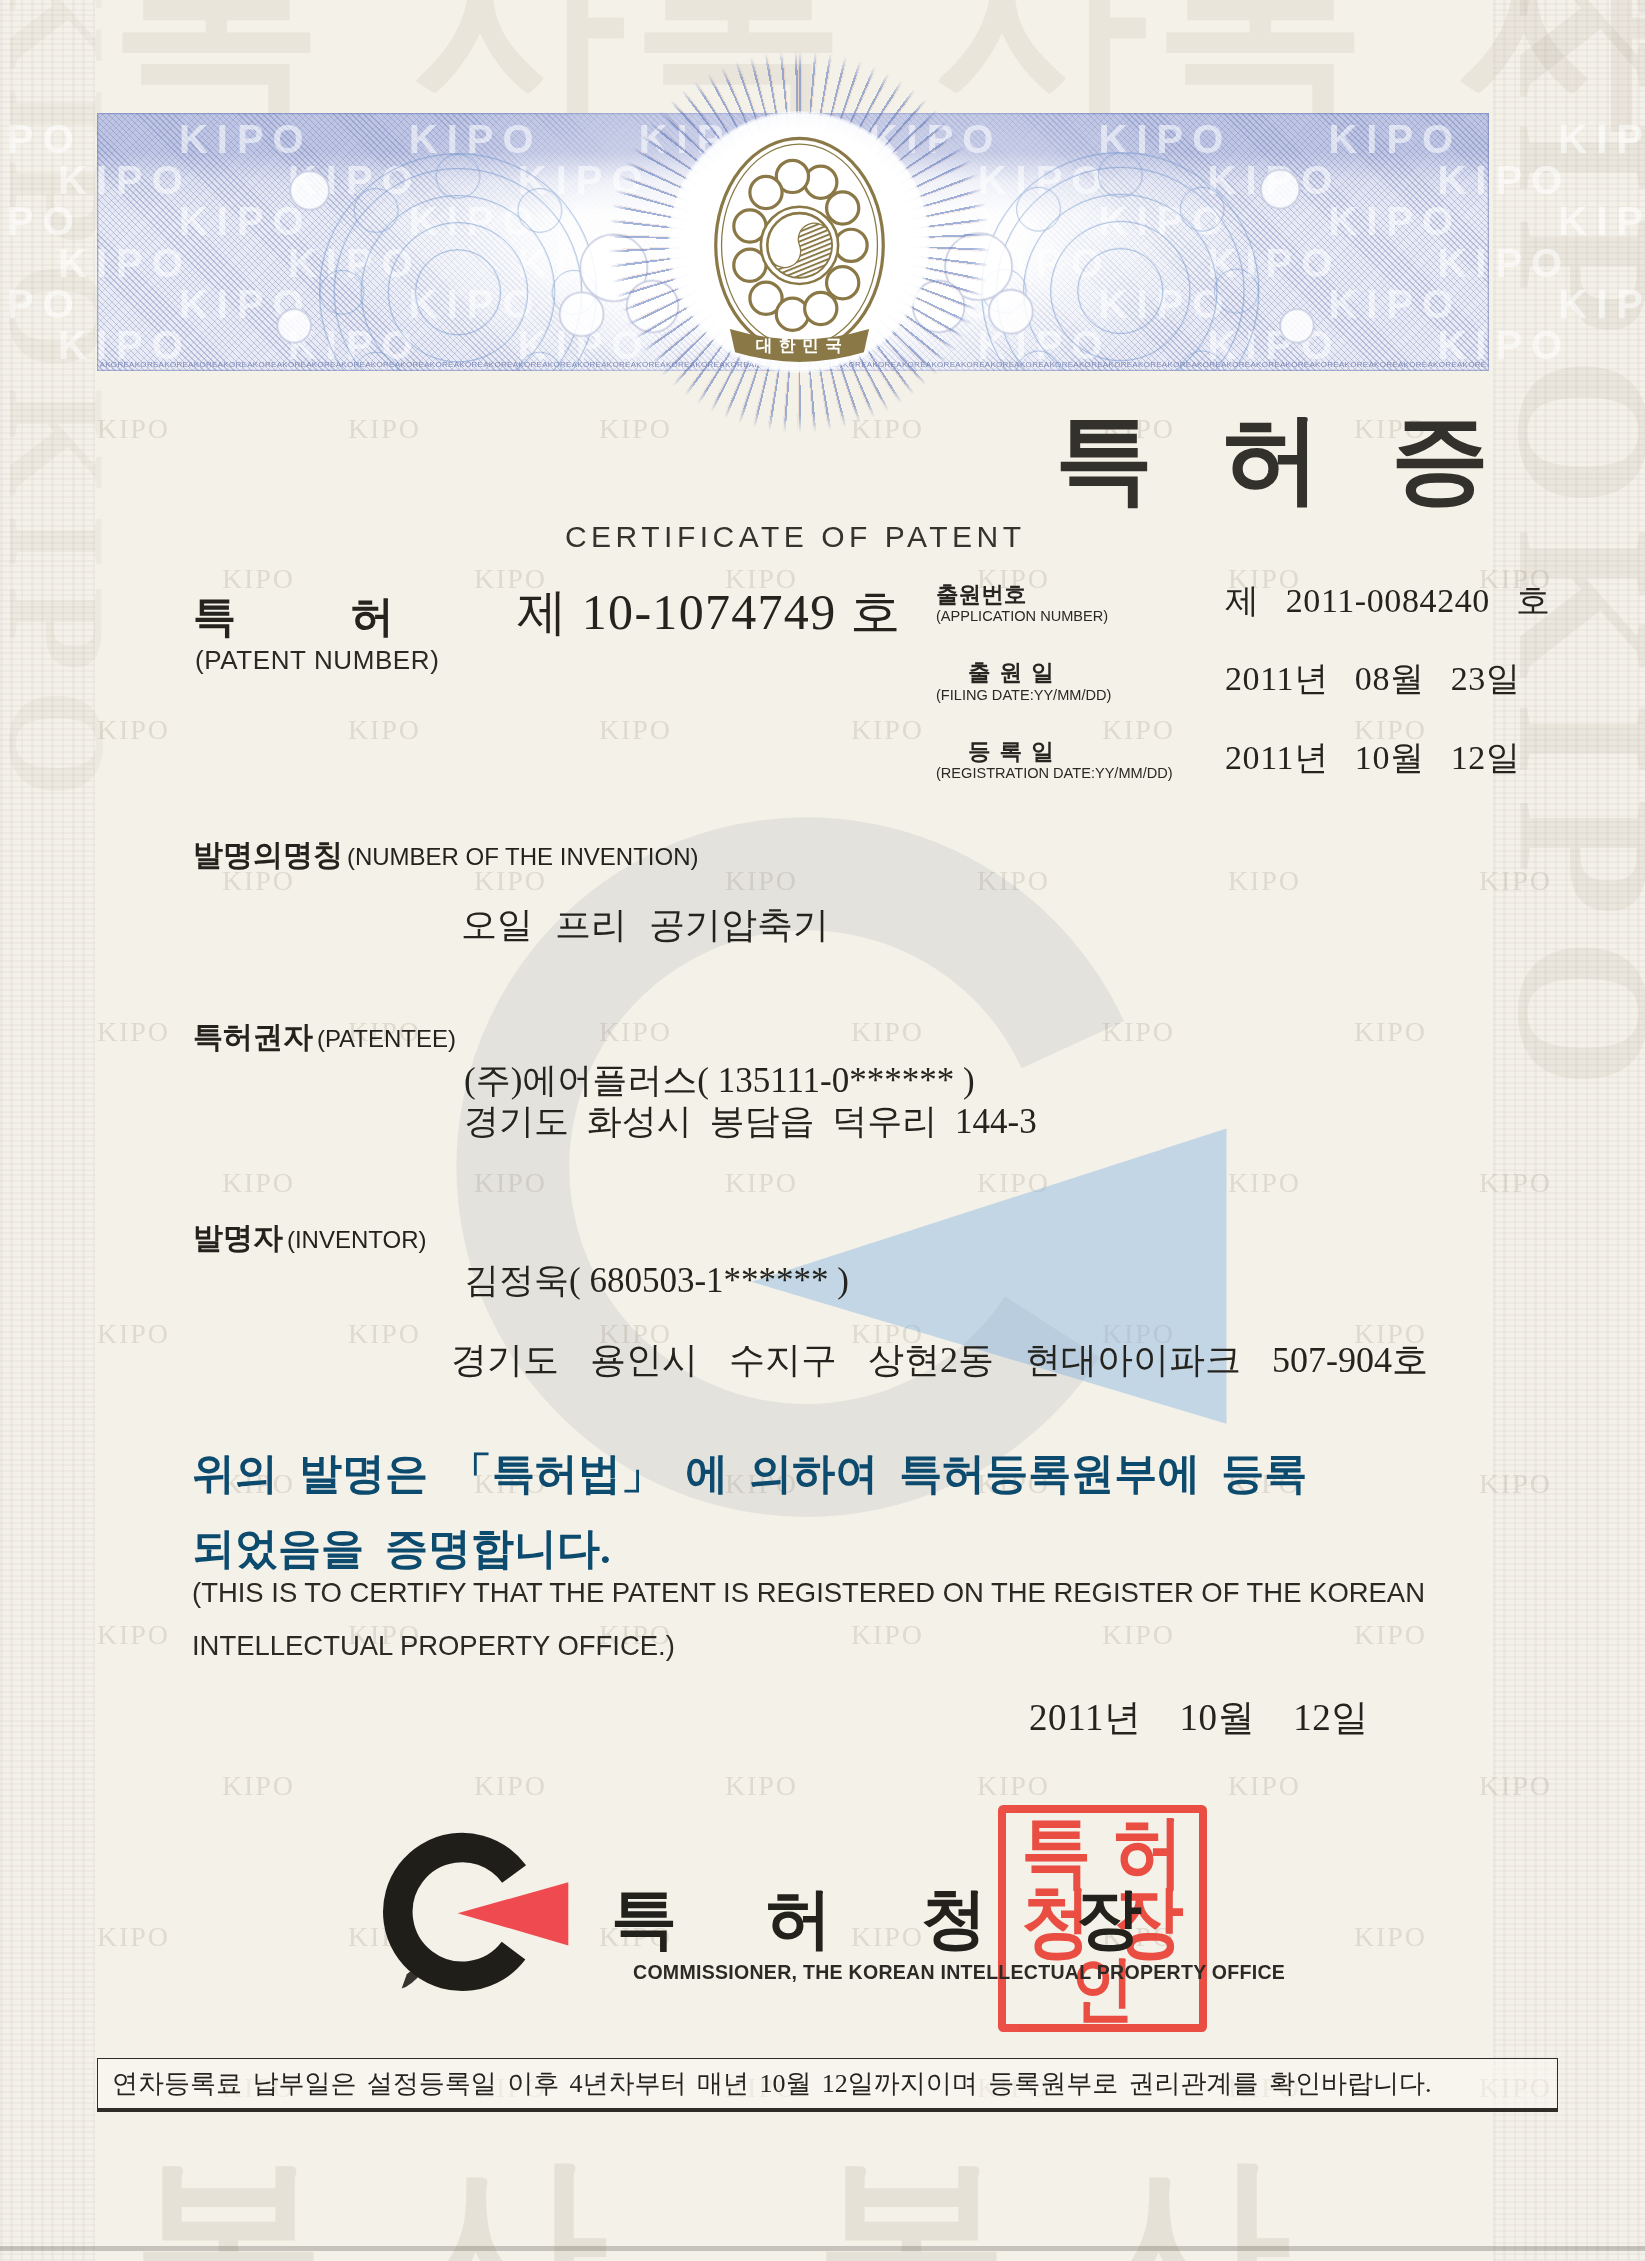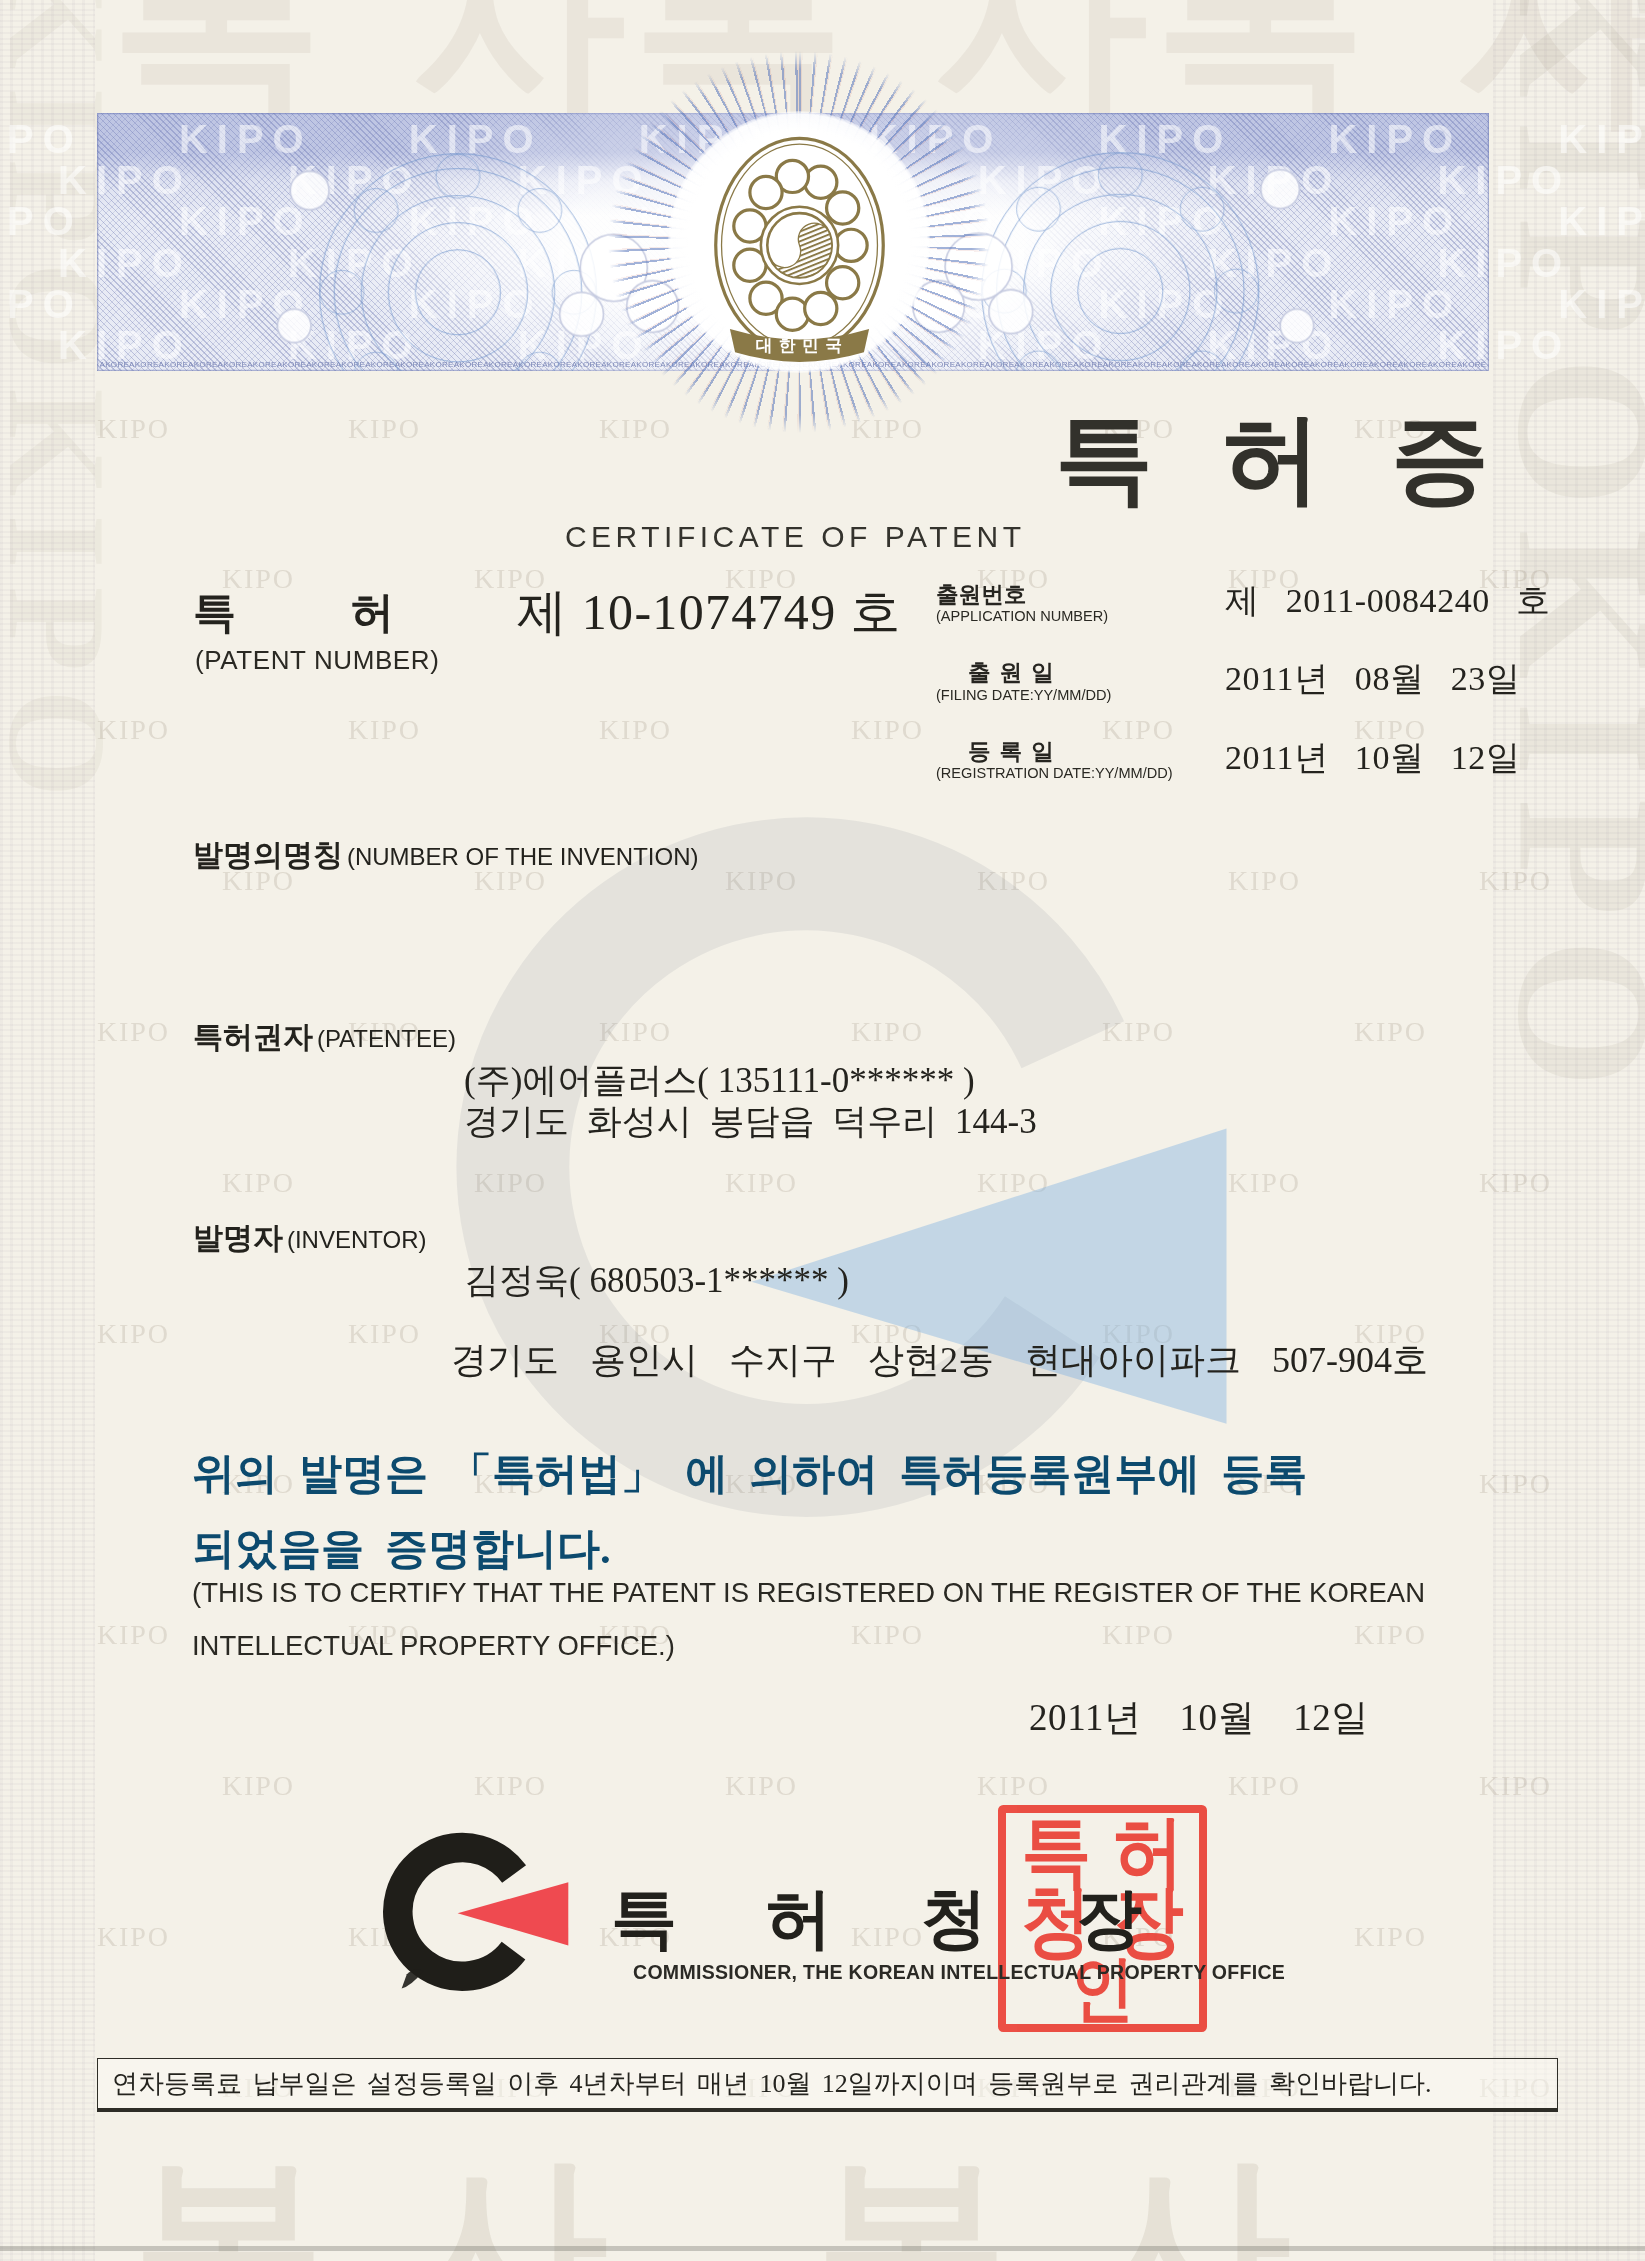--- a/index.html
+++ b/index.html
@@ -59,21 +59,21 @@
   
   .center-line{position:absolute;left:97px;width:1392px;display:flex;justify-content:center;z-index:5;}
   .title-ko{top:394px;justify-content:flex-end;}
   .title-ko span{font:700 98px "Liberation Sans","DejaVu Sans",sans-serif;color:#32312b;
                  letter-spacing:70px;margin-right:-70px;}
   .title-en{top:504px;}
   .title-en span{font:400 30px "Liberation Sans",sans-serif;color:#34332d;letter-spacing:4.5px;margin-right:-4.5px;margin-top:16px;}
 
   
   .z{z-index:5;}
-  .pat-row{left:193px;top:579px;display:flex;align-items:center;}
+  .pat-row{left:193px;top:579px;display:flex;align-items:flex-end;}
   .pat-label{font:700 43px "Liberation Serif",serif;letter-spacing:115px;}
   .pat-num{font:400 50px "Liberation Serif",serif;margin-left:7.7px;letter-spacing:1.3px;}
   .pat-sub{left:195px;top:645px;font:400 26px "Liberation Sans",sans-serif;letter-spacing:0.6px;color:#2a2923;}
 
   .meta-label{left:936px;font:700 22.6px "Liberation Sans",sans-serif;color:#262520;}
   .meta-label.spread{letter-spacing:9px;margin-left:32px;}
   .meta-sub{left:936px;font:400 15.5px "Liberation Sans",sans-serif;color:#2a2923;transform:scaleX(.94);transform-origin:left;}
   .meta-val{left:1225px;font:400 34px "Liberation Serif",serif;word-spacing:17px;letter-spacing:0.6px;}
   .m1l{top:579px;} .m1s{top:607px;} .m1v{top:578px;}
   .m2l{top:657px;} .m2s{top:686px;} .m2v{top:656px;}
@@ -325,20 +325,21 @@
   <div class="abs z meta-sub m2s">(FILING DATE:YY/MM/DD)</div>
   <div class="abs z meta-val m2v">2011년 08월 23일</div>
 
   <div class="abs z meta-label spread m3l">등록일</div>
   <div class="abs z meta-sub m3s">(REGISTRATION DATE:YY/MM/DD)</div>
   <div class="abs z meta-val m3v">2011년 10월 12일</div>
 
   <div class="abs z sec-label inv-label">
     <span>발명의명칭</span><span class="en">(NUMBER OF THE INVENTION)</span>
   </div>
+  <div class="abs z inv-val">오일 프리 공기압축기</div>
 
   <div class="abs z sec-label ptee-label">
     <span>특허권자</span><span class="en">(PATENTEE)</span>
   </div>
   <div class="abs z ptee-l1">(주)에어플러스( 135111-0****** )</div>
   <div class="abs z ptee-l2">경기도 화성시 봉담읍 덕우리 144-3</div>
 
   <div class="abs z sec-label invt-label">
     <span>발명자</span><span class="en">(INVENTOR)</span>
   </div>

